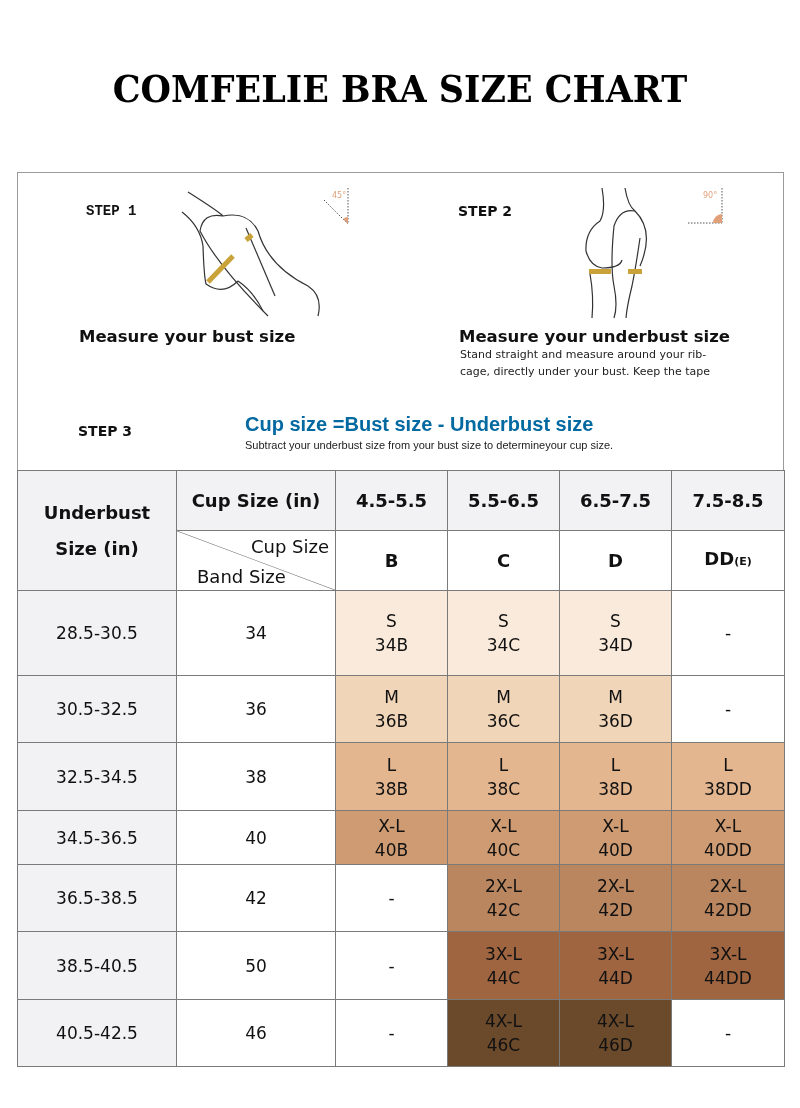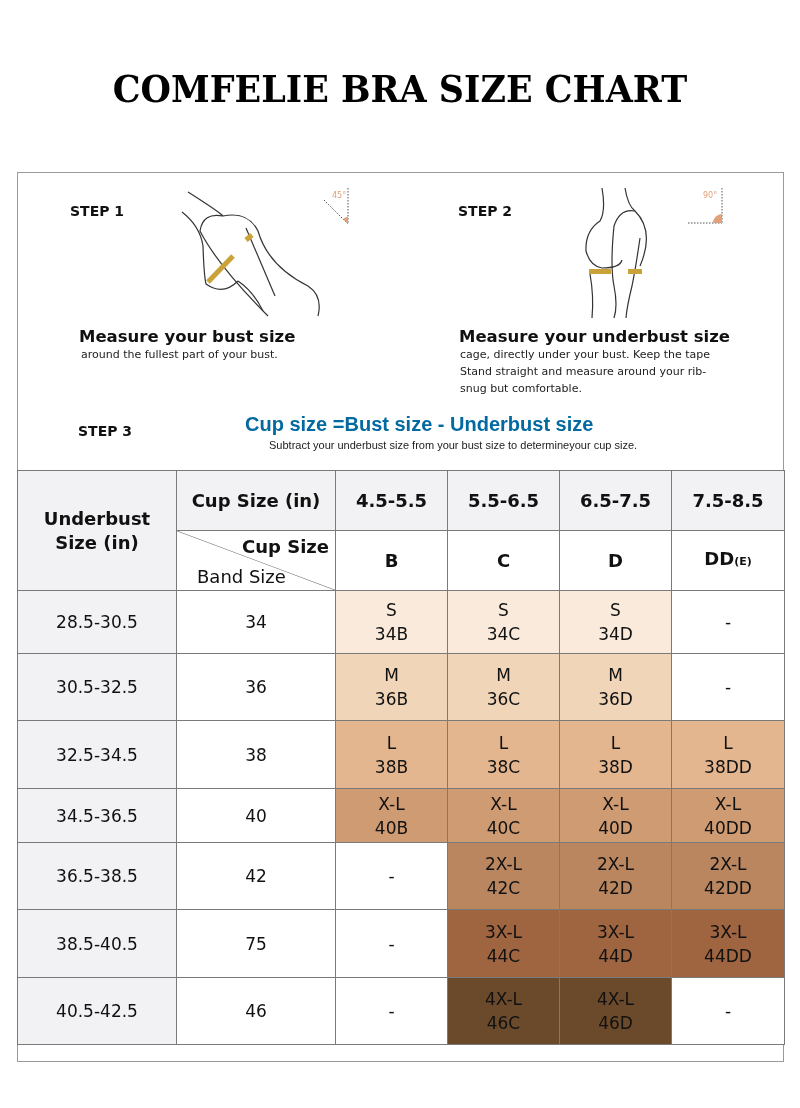--- a/index.html
+++ b/index.html
@@ -24,68 +24,66 @@
   .illus { position: absolute; }
   .angle-icon { position: absolute; }
 
   .formula {
     position: absolute; left: 245px; top: 413px; font-weight: bold;
     font-size: 20px; color: #0369a1; font-family: "Liberation Sans", sans-serif;
   }
   .formula-sub {
     position: absolute; left: 245px; top: 439px; font-size: 11px; color: #222;
     font-family: "Liberation Sans", sans-serif;
-    margin-left: 24px;
   }
 
   table.size {
     position: absolute; left: 17px; top: 470px; width: 767px;
     border-collapse: collapse; table-layout: fixed;
   }
   table.size td {
     border: 1px solid #7a7a7a; text-align: center; vertical-align: middle;
     font-size: 17px; color: #111; line-height: 24px; padding: 0;
   }
   .hd { background: #f2f2f4; font-weight: bold; font-size: 18px !important; }
   .grey { background: #f2f2f4; }
   .white { background: #fff; }
   .cup { font-weight: bold; font-size: 18px !important; }
   .cup small { font-size: 11px; font-weight: bold; }
   .diag { position: relative; background: #fff; }
   .diag svg { position: absolute; left: 0; top: 0; width: 100%; height: 100%; }
-  .diag .cup-lbl { position: absolute; right: 6px; top: 4px; font-size: 18px; font-weight: bold; }
+  .diag .cup-lbl { position: absolute; right: 6px; top: 4px; font-size: 18px; }
   .diag .band-lbl { position: absolute; left: 20px; bottom: 1px; font-size: 18px; }
 </style>
 </head>
 <body>
 
 <div class="title">COMFELIE BRA SIZE CHART</div>
 
 <div class="panel"></div>
 
-<div class="step-label" style="left:70px;top:203px;">STEP 1</div>
+<div class="step-label" style="left:86px;top:203px;font-family:Liberation Mono, monospace;">STEP 1</div>
 <svg class="illus" style="left:178px;top:186px;" width="145" height="135" viewBox="0 0 145 135">
   <path d="M10 6 Q40 25 45 30" stroke="#333" stroke-width="1.2" fill="none"></path>
   <path d="M4 26 Q22 40 25 60 Q26 90 28 98 Q45 110 60 95" stroke="#333" stroke-width="1.2" fill="none"></path>
   <path d="M45 30 Q25 26 22 45 Q40 80 90 130" stroke="#333" stroke-width="1.2" fill="none"></path>
   <path d="M45 30 Q70 25 80 45 Q90 80 130 100 Q145 110 140 130" stroke="#333" stroke-width="1.2" fill="none"></path>
   <path d="M68 42 Q80 70 97 110" stroke="#333" stroke-width="1.2" fill="none"></path>
   <path d="M60 95 Q75 105 85 125" stroke="#333" stroke-width="1.2" fill="none"></path>
   <line x1="30" y1="96" x2="55" y2="70" stroke="#c9a23a" stroke-width="5"></line>
   <line x1="68" y1="54" x2="74" y2="49" stroke="#c9a23a" stroke-width="5"></line>
 </svg>
 <svg class="angle-icon" style="left:322px;top:186px;" width="30" height="40" viewBox="0 0 30 40">
   <line x1="26" y1="2" x2="26" y2="38" stroke="#555" stroke-width="1" stroke-dasharray="1.5,1.5"></line>
   <line x1="2" y1="14" x2="26" y2="38" stroke="#555" stroke-width="1" stroke-dasharray="1.5,1.5"></line>
   <path d="M26 38 L21 33 A7 7 0 0 1 26 31 Z" fill="#e0a07a"></path>
   <text x="10" y="12" font-size="8" fill="#e0a07a" font-family="DejaVu Sans, sans-serif">45°</text>
 </svg>
 <div class="step-head" style="left:79px;top:327px;">Measure your bust size</div>
 <div class="step-desc" style="left:81px;top:346px;">
-  <div>around the fullest part of your bust.</div>
 </div>
 
 <div class="step-label" style="left:458px;top:203px;">STEP 2</div>
 <svg class="illus" style="left:580px;top:186px;" width="80" height="135" viewBox="0 0 80 135">
   <path d="M22 2 Q26 25 20 35 Q5 45 6 65 Q10 80 22 82" stroke="#333" stroke-width="1.2" fill="none"></path>
   <path d="M22 82 Q40 82 42 74" stroke="#333" stroke-width="1.2" fill="none"></path>
   <path d="M45 2 Q48 20 55 25 Q75 45 60 80" stroke="#333" stroke-width="1.2" fill="none"></path>
   <path d="M55 25 Q40 22 34 40 Q30 80 34 100 Q38 120 34 132" stroke="#333" stroke-width="1.2" fill="none"></path>
   <path d="M60 52 Q56 80 52 100 Q47 120 46 132" stroke="#333" stroke-width="1.2" fill="none"></path>
   <path d="M10 88 Q14 110 12 132" stroke="#333" stroke-width="1.2" fill="none"></path>
@@ -93,42 +91,41 @@
   <rect x="48" y="83" width="14" height="5" fill="#c9a23a"></rect>
 </svg>
 <svg class="angle-icon" style="left:685px;top:186px;" width="40" height="40" viewBox="0 0 40 40">
   <line x1="37" y1="2" x2="37" y2="37" stroke="#555" stroke-width="1" stroke-dasharray="1.5,1.5"></line>
   <line x1="3" y1="37" x2="37" y2="37" stroke="#555" stroke-width="1" stroke-dasharray="1.5,1.5"></line>
   <path d="M37 37 L28 37 A9 9 0 0 1 37 28 Z" fill="#e0a07a"></path>
   <text x="18" y="12" font-size="8" fill="#e0a07a" font-family="DejaVu Sans, sans-serif">90°</text>
 </svg>
 <div class="step-head" style="left:459px;top:327px;">Measure your underbust size</div>
 <div class="step-desc" style="left:460px;top:346px;">
+  <div>Stand straight and measure around your rib-</div>
   <div>cage, directly under your bust. Keep the tape</div>
-  <div>Stand straight and measure around your rib-</div>
-  <div>snug but comfortable.</div>
 </div>
 
 <div class="step-label" style="left:78px;top:423px;">STEP 3</div>
 <div class="formula">Cup size =Bust size - Underbust size</div>
 <div class="formula-sub">Subtract your underbust size from your bust size to determineyour cup size.</div>
 
 <table class="size">
   <colgroup>
     <col style="width:159px">
       <col style="width:159px">
       <col style="width:112px">
       <col style="width:112px">
       <col style="width:112px">
       <col style="width:113px">
   </colgroup>
   <tbody>
       <tr style="height:60px">
     <td class="hd" rowspan="2">
-      <div style="width:110px;margin:0 auto;line-height:24px;">Underbust Size (in)</div>
+      <div style="width:110px;margin:0 auto;line-height:36px;">Underbust Size (in)</div>
     </td>
     <td class="hd">Cup Size (in)</td>
     <td class="hd">4.5-5.5</td>
     <td class="hd">5.5-6.5</td>
     <td class="hd">6.5-7.5</td>
     <td class="hd">7.5-8.5</td>
   </tr>
   <tr style="height:60px">
     <td class="diag">
       <svg preserveAspectRatio="none" viewBox="0 0 100 100">
@@ -136,21 +133,21 @@
           </svg>
       <span class="cup-lbl">Cup Size</span>
       <span class="band-lbl">Band Size</span>
     </td>
     <td class="cup white">B</td>
     <td class="cup white">C</td>
     <td class="cup white">D</td>
     <td class="cup white"><span>DD</span><small>(E)</small></td>
   </tr>
 
-  <tr style="height:63px">
+  <tr style="height:85px">
     <td class="grey">28.5-30.5</td>
     <td class="white">34</td>
     <td style="background:#f9eadb">
           <div>S</div>
           <div>34B</div>
         </td>
     <td style="background:#f9eadb">
           <div>S</div>
           <div>34C</div>
         </td>
@@ -234,21 +231,21 @@
           <div>42D</div>
         </td>
     <td style="background:#b98660">
           <div>2X-L</div>
           <div>42DD</div>
         </td>
   </tr>
 
   <tr style="height:68px">
     <td class="grey">38.5-40.5</td>
-    <td class="white">75</td>
+    <td class="white">50</td>
     <td class="white">-</td>
     <td style="background:#9e6540">
           <div>3X-L</div>
           <div>44C</div>
         </td>
     <td style="background:#9e6540">
           <div>3X-L</div>
           <div>44D</div>
         </td>
     <td style="background:#9e6540">

